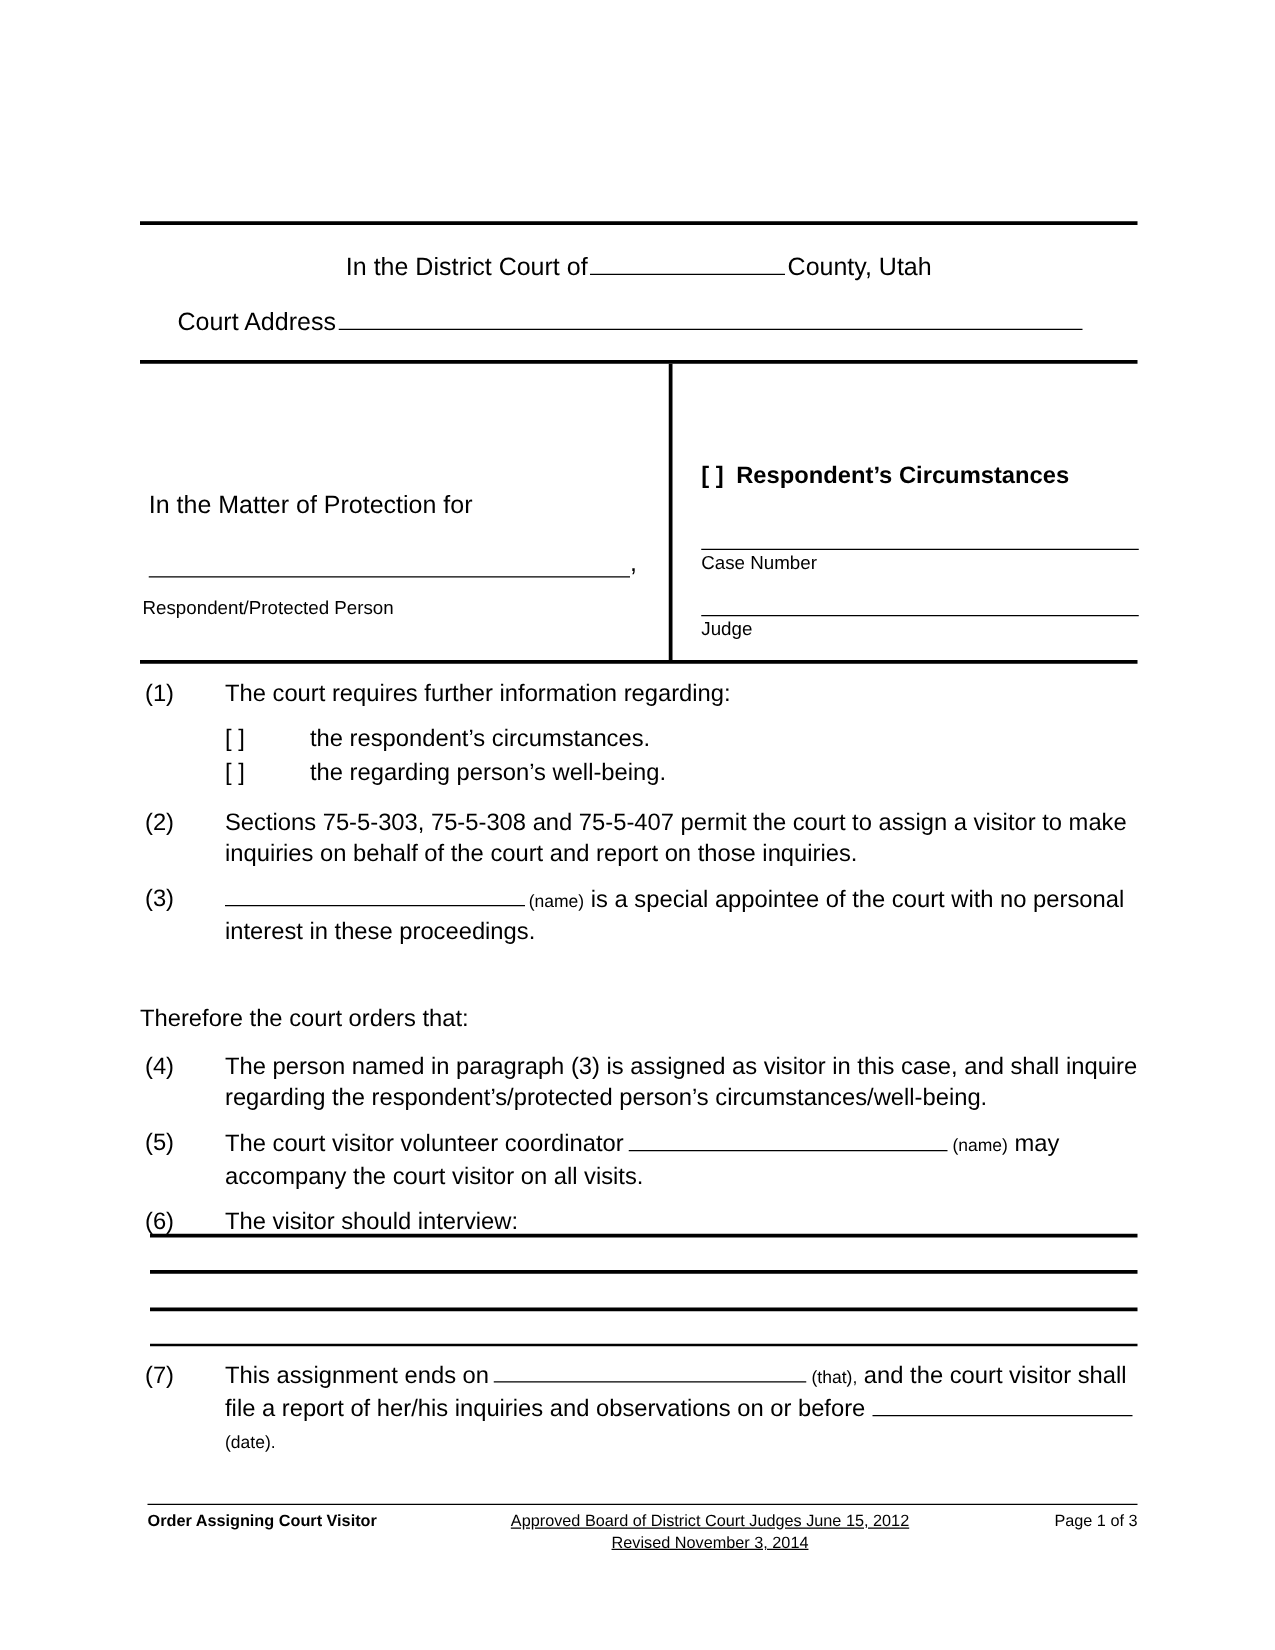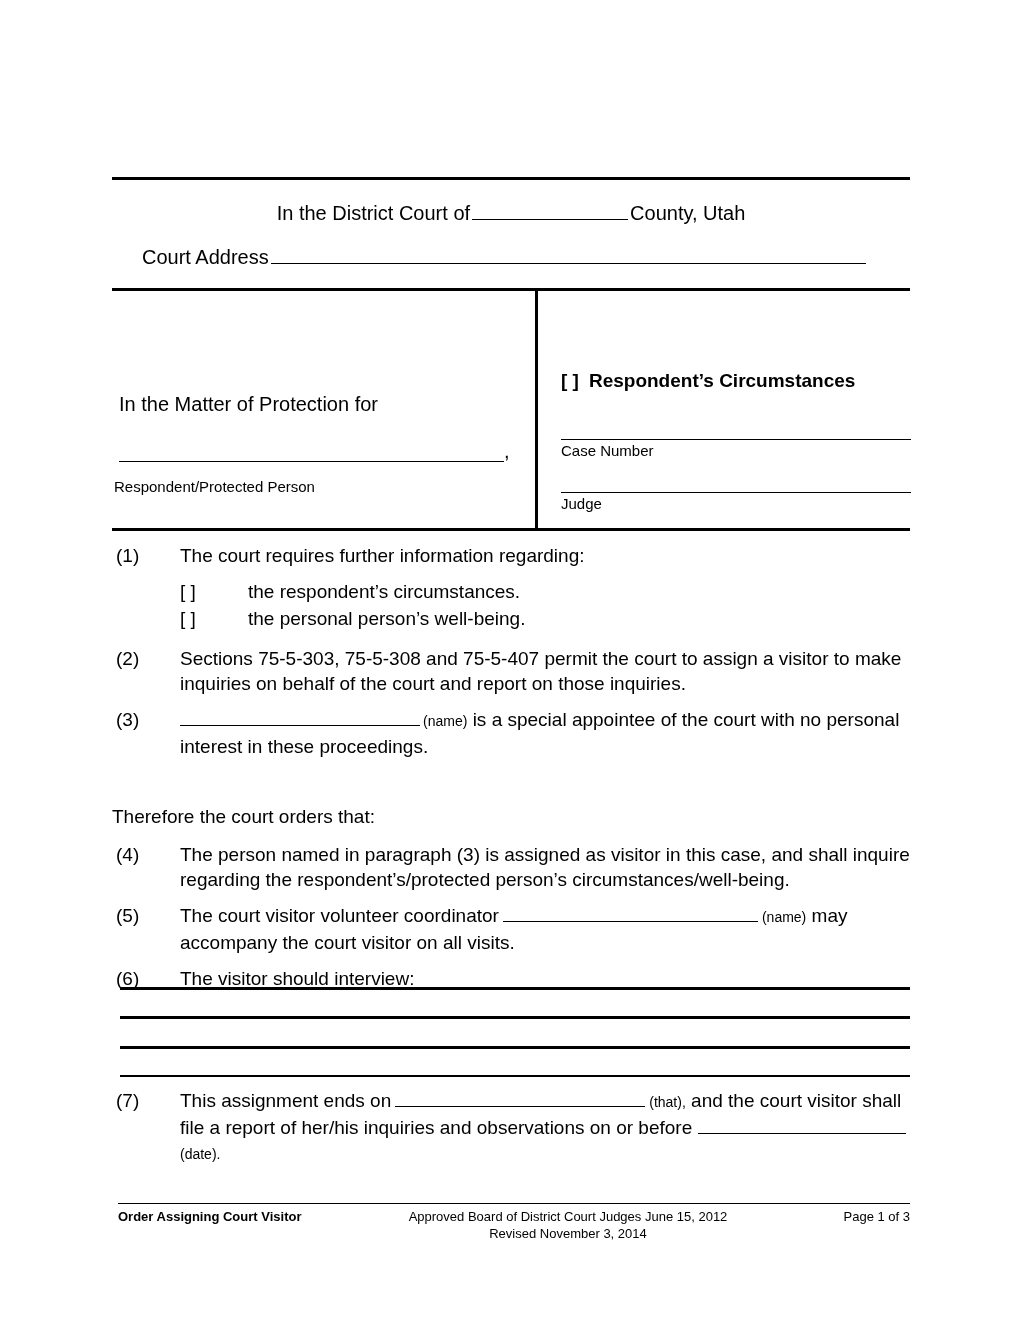--- a/index.html
+++ b/index.html
@@ -285,20 +285,21 @@
     top: 0;
     white-space: nowrap;
     font-weight: bold;
   }
   .footer-center {
     position: absolute;
     left: 230px;
     top: 0;
     width: 440px;
     text-align: center;
+    text-decoration: underline;
   }
   .footer-right {
     position: absolute;
     right: 0;
     top: 0;
     white-space: nowrap;
     padding-left: 17px;
   }
 </style>
 </head>
@@ -348,21 +349,21 @@
   <div class="body">
 
     <div class="para">
       <span class="num">(1)</span>
       <p>The court requires further information regarding:</p>
       <div class="sublist">
         <div class="subitem">
           <span class="bx">[ ]</span><span>the respondent’s circumstances.</span>
         </div>
         <div class="subitem">
-          <span class="bx">[ ]</span><span>the personal person’s well-being.</span>
+          <span class="bx">[ ]</span><span>the regarding person’s well-being.</span>
         </div>
       </div>
     </div>
 
     <div class="para" style="margin-top:14px;">
       <span class="num">(2)</span>
       <p>Sections 75-5-303, 75-5-308 and 75-5-407 permit the court to assign a visitor to make inquiries on behalf of the court and report on those inquiries.</p>
     </div>
 
     <div class="para">

